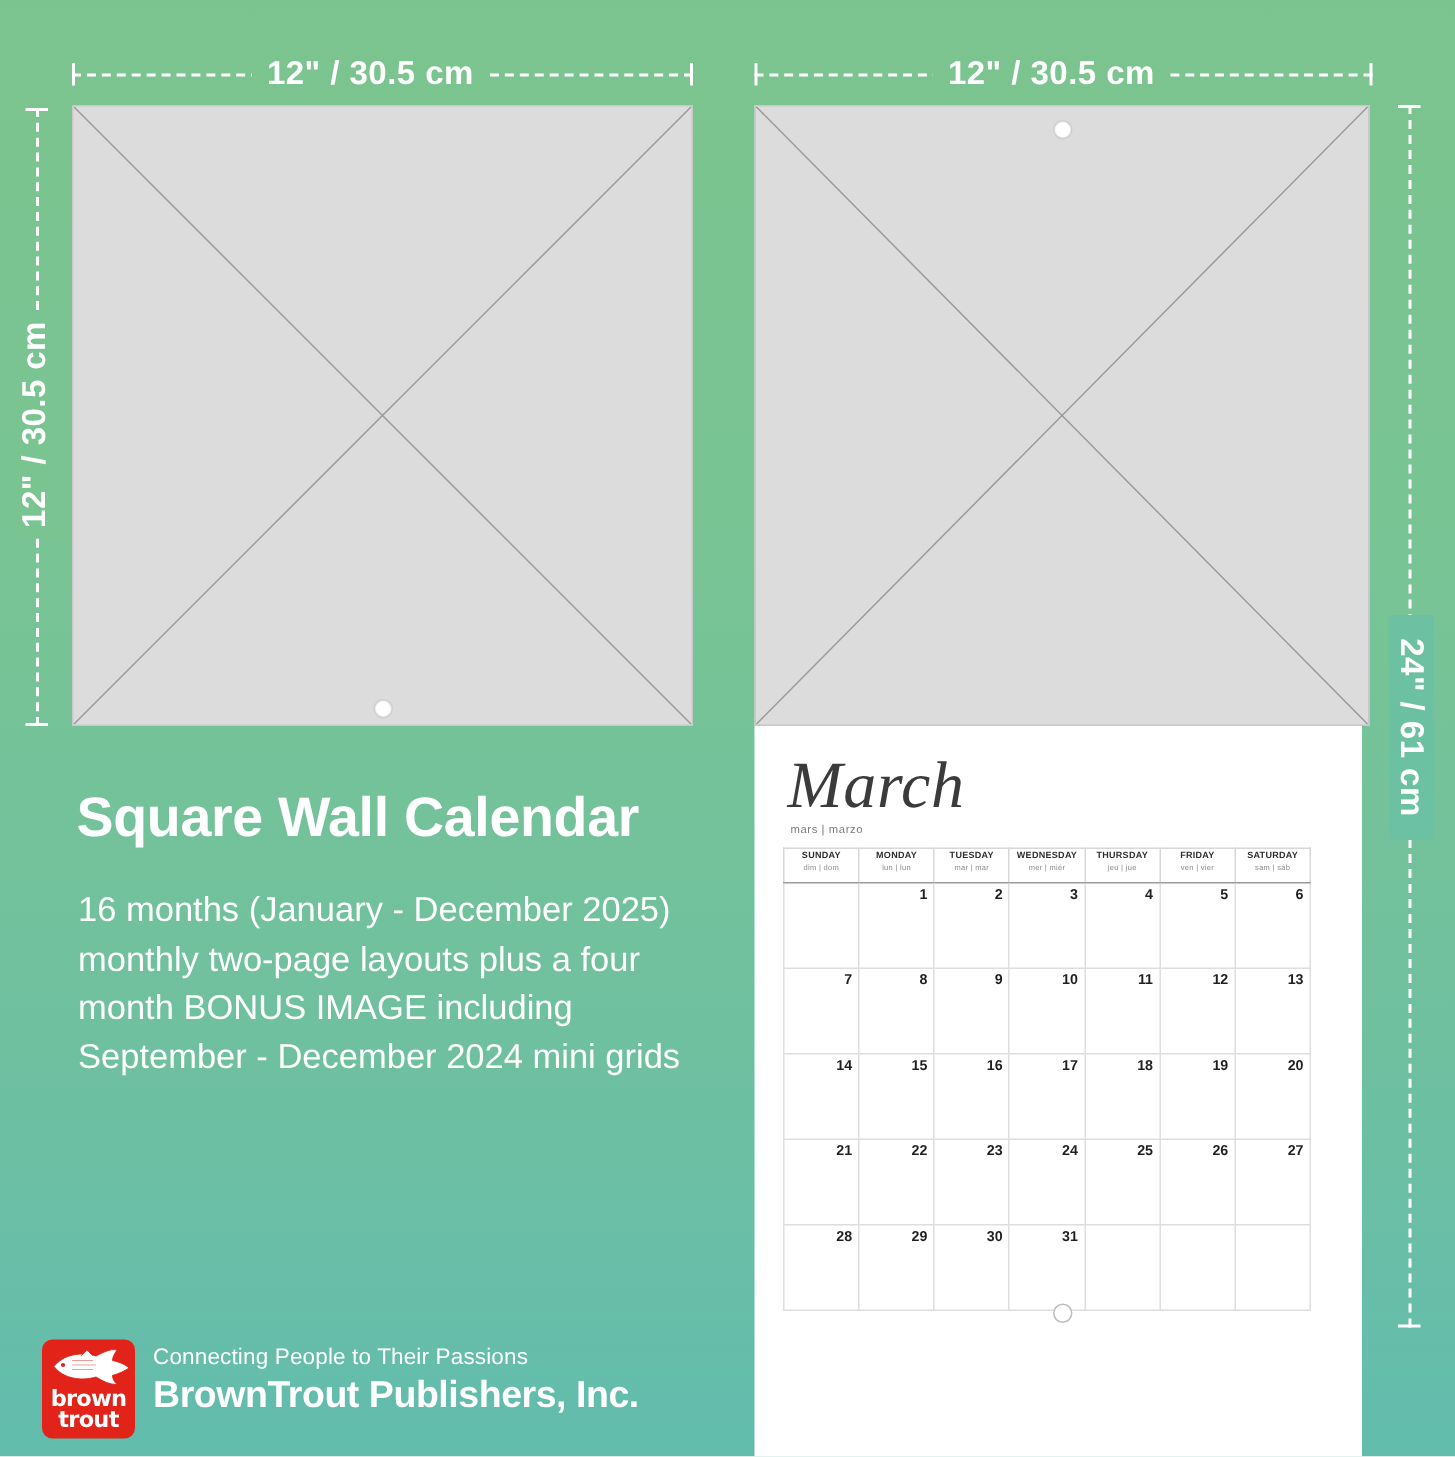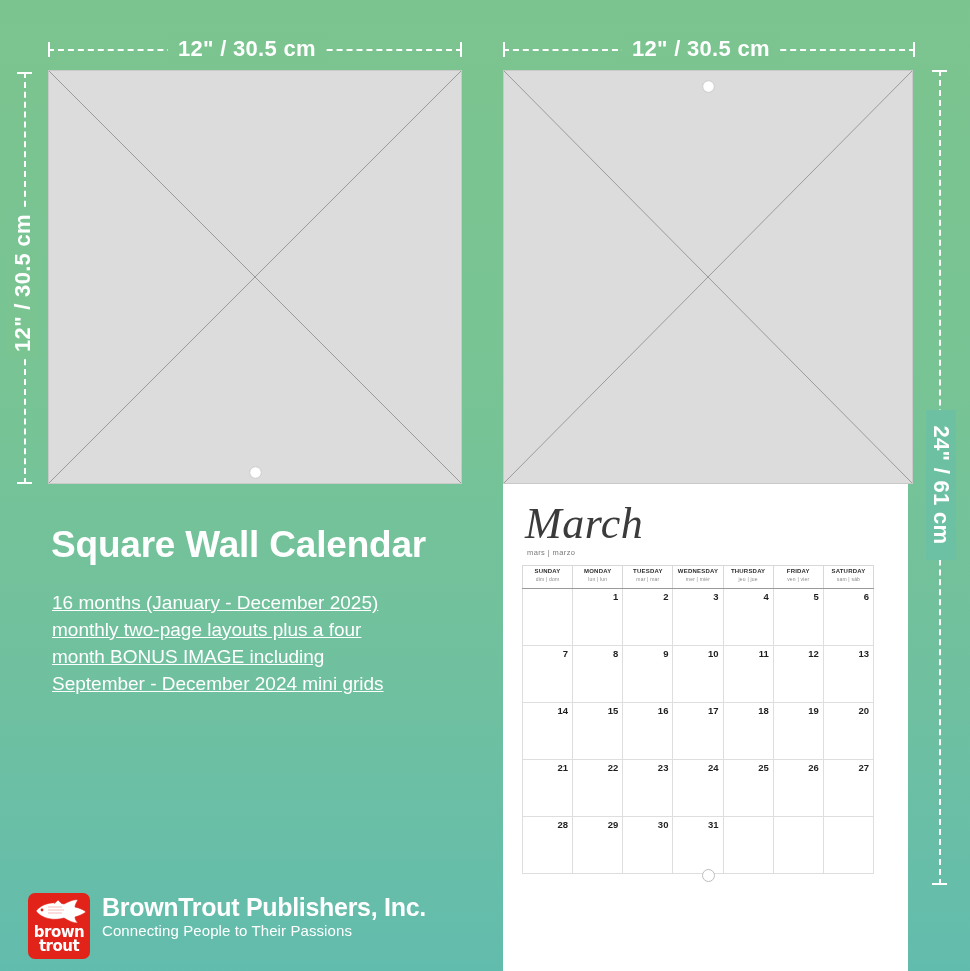--- a/index.html
+++ b/index.html
@@ -167,24 +167,23 @@
     position: absolute;
     color: #ffffff;
     font-size: 37px;
     font-weight: 700;
     letter-spacing: -0.2px;
     white-space: nowrap;
   }
   #subcopy {
     position: absolute;
     color: #ffffff;
-    font-size: 19px;
+    font-size: 23px;
     font-weight: 400;
     line-height: 1.42;
-    text-decoration: underline;
   }
   #subcopy div { white-space: nowrap; }
 
   
   #footer {
     position: absolute;
     left: 28px;
     top: 893px;
     display: flex;
     align-items: flex-start;
@@ -392,18 +391,18 @@
                  C45 28, 41 26, 36 23 C26 26, 14 24, 8 16 Z" fill="#ffffff" stroke="#e2231a" stroke-width="0.6"></path>
         <circle cx="14" cy="15" r="1.4" fill="#e2231a"></circle>
         <path d="M20 12 L34 12 M20 15 L36 15 M20 18 L34 18" stroke="#e2231a" stroke-width="0.5" opacity="0.6"></path>
         <path d="M26 9 L30 5 L34 9" fill="#ffffff" stroke="#e2231a" stroke-width="0.5"></path>
       </svg>
       <div class="logo-word1">brown</div>
       <div class="logo-word2">trout</div>
     </div>
 
     <div id="footer-text">
+      <div id="brand-tag">Connecting People to Their Passions</div>
       <div id="brand-name">BrownTrout Publishers, Inc.</div>
-      <div id="brand-tag">Connecting People to Their Passions</div>
     </div>
   </div>
 
 </div>
 
 </body></html>

